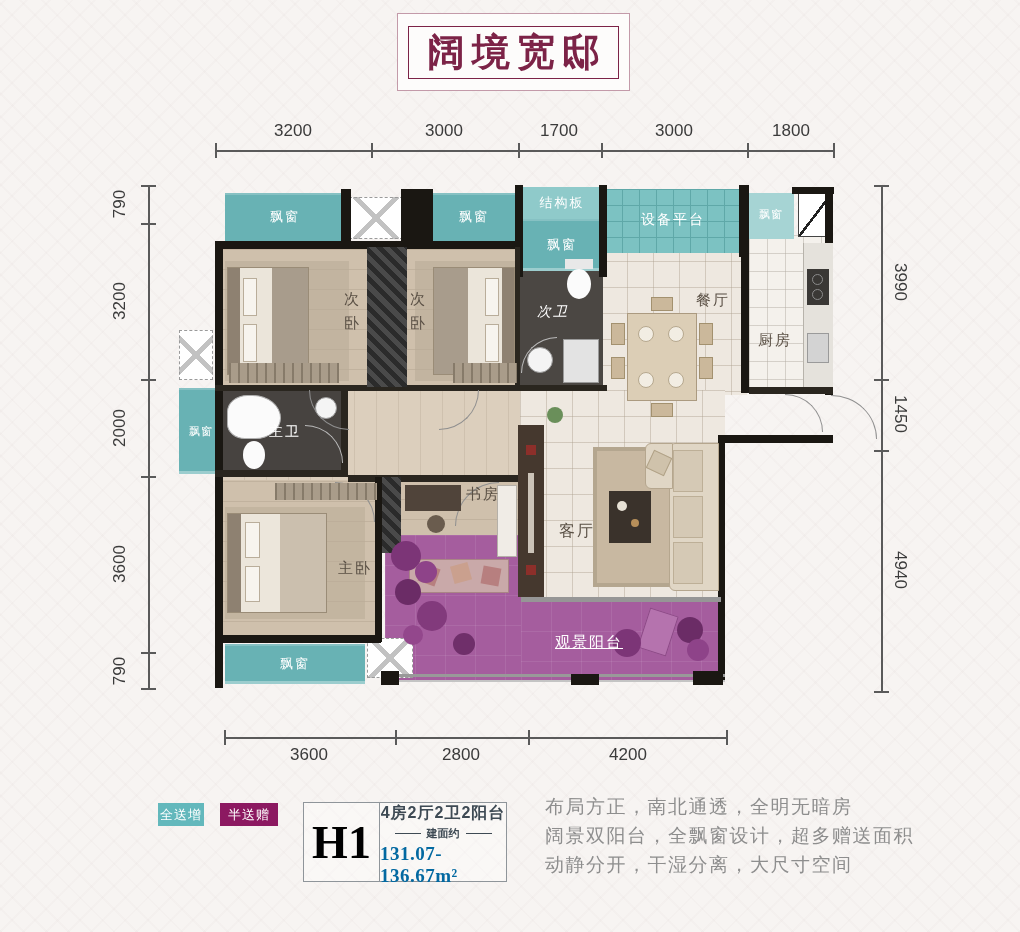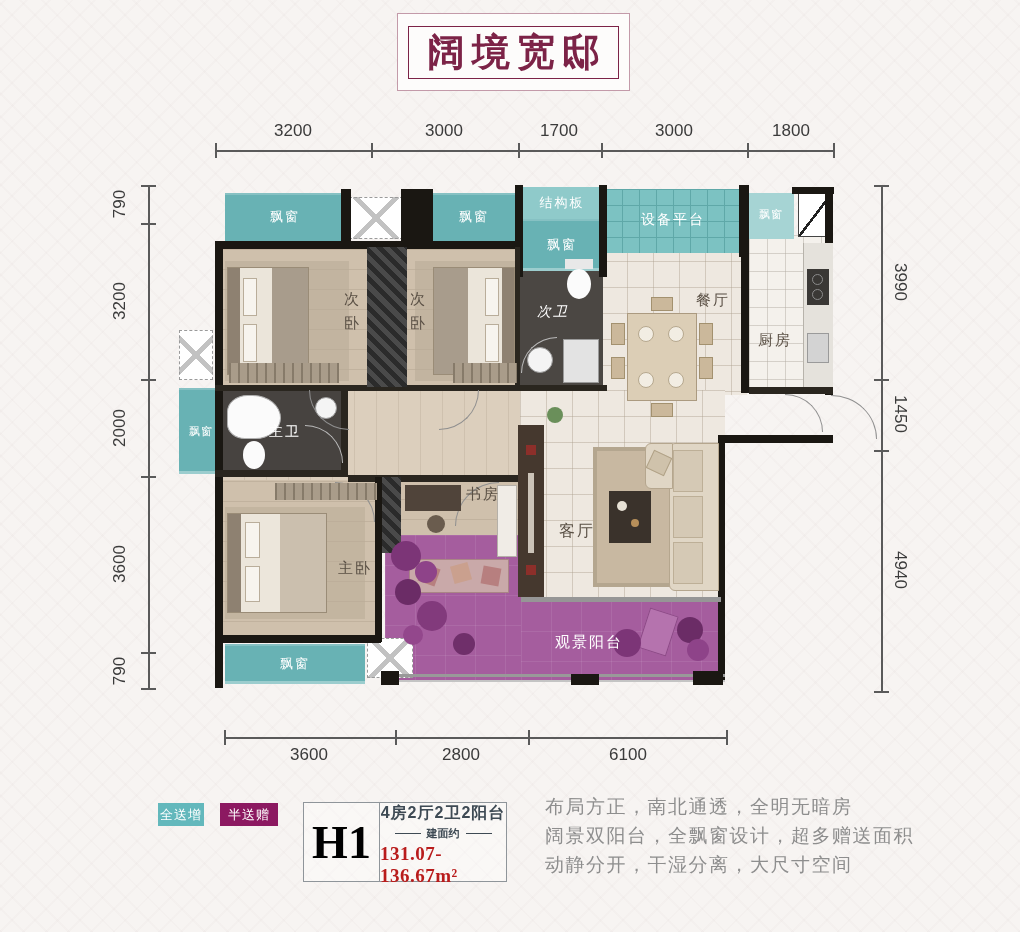--- a/index.html
+++ b/index.html
@@ -73,21 +73,21 @@
   .badge{ height:23px; color:#fff; font-size:13px; letter-spacing:1px;
     display:flex; align-items:center; justify-content:center; }
   #h1box{ left:303px; top:802px; width:204px; height:80px; border:1.5px solid #8f959a; background:rgba(255,255,255,.35); display:flex; }
   #h1cell{ width:76px; border-right:1.5px solid #8f959a; display:flex; align-items:center; justify-content:center;
     font-family:"Liberation Serif","DejaVu Serif",serif; font-size:46px; font-weight:bold; color:#000000; }
   #h1info{ flex:1; display:flex; flex-direction:column; align-items:center; justify-content:space-between; gap:2px; }
   #h1-layout{ font-size:16px; font-weight:bold; color:#3e4a54; letter-spacing:1px; }
   .area-row{ display:flex; align-items:center; gap:6px; color:#3e4a54; }
   .area-row .dash{ width:26px; height:1.5px; background:#3e4a54; }
   #h1-area-prefix{ font-size:11px; font-weight:bold; }
-  #h1-area{ font-family:"Liberation Serif","DejaVu Serif",serif; font-size:19px; font-weight:bold; color:#b91c1c; letter-spacing:.5px; }
+  #h1-area{ font-family:"Liberation Serif","DejaVu Serif",serif; font-size:19px; font-weight:bold; color:#0369a1; letter-spacing:.5px; }
   #desc{ left:545px; top:792px; width:450px; }
   #desc div{ font-size:19px; color:#8e8e8e; line-height:29px; letter-spacing:1.5px; white-space:nowrap; }
 </style>
 </head>
 <body>
 
 <div class="abs" id="title-outer">
   <div class="abs" id="title-inner">
     <span id="title-text">阔境宽邸</span>
   </div>
@@ -135,21 +135,21 @@
 </div>
 
 <div class="abs" style="left:224px;top:723px;width:510px;height:48px;">
   <div class="abs dimline-h" style="left:0;top:14px;width:504px;"></div>
   <div class="abs tick-v" style="left:0;top:7px;"></div>
   <div class="abs tick-v" style="left:171px;top:7px;"></div>
   <div class="abs tick-v" style="left:304px;top:7px;"></div>
   <div class="abs tick-v" style="left:502px;top:7px;"></div>
   <div class="abs dimnum" style="left:50px;top:22px;">3600</div>
   <div class="abs dimnum" style="left:202px;top:22px;">2800</div>
-  <div class="abs dimnum" style="left:369px;top:22px;">6100</div>
+  <div class="abs dimnum" style="left:369px;top:22px;">4200</div>
 </div>
 
 <div class="abs" id="plan">
 
   <div class="abs floor-wood-l" style="left:7px;top:205px;width:383px;height:94px;"></div>
   <div class="abs floor-tile" style="left:386px;top:50px;width:146px;height:160px;"></div>
   <div class="abs floor-tile-w" style="left:534px;top:50px;width:84px;height:158px;"></div>
   <div class="abs floor-tile" style="left:305px;top:205px;width:205px;height:215px;"></div>
   <div class="abs floor-wood" style="left:7px;top:62px;width:145px;height:143px;"></div>
   <div class="abs floor-wood" style="left:192px;top:62px;width:112px;height:143px;"></div>
@@ -321,21 +321,21 @@
   <div class="abs zone-label" style="left:45px;top:470px;width:70px;">飘窗</div>
   <div class="abs room-label vtext" style="left:128px;top:102px;">次卧</div>
   <div class="abs room-label vtext" style="left:194px;top:102px;">次卧</div>
   <div class="abs zone-label" style="left:310px;top:118px;width:56px;font-size:14px;font-style:italic;">次卫</div>
   <div class="abs room-label" style="left:470px;top:106px;width:56px;">餐厅</div>
   <div class="abs room-label" style="left:532px;top:146px;width:56px;">厨房</div>
   <div class="abs zone-label" style="left:44px;top:238px;width:52px;font-size:14px;">主卫</div>
   <div class="abs room-label" style="left:112px;top:374px;width:56px;">主卧</div>
   <div class="abs room-label" style="left:240px;top:300px;width:56px;">书房</div>
   <div class="abs room-label" style="left:334px;top:336px;width:56px;font-size:16px;">客厅</div>
-  <div class="abs zone-label" style="left:326px;top:448px;width:96px;font-size:15px;">观景阳台</div>
+  <div class="abs zone-label" style="left:326px;top:448px;width:96px;font-size:15px;text-decoration:underline;">观景阳台</div>
 </div>
 
 <div class="abs badge" style="left:158px;top:803px;width:46px;background:#63b8bc;">
   <span>全送增</span>
 </div>
 <div class="abs badge" style="left:220px;top:803px;width:58px;background:#8c1961;">
   <span>半送赠</span>
 </div>
 
 <div class="abs" id="h1box">

